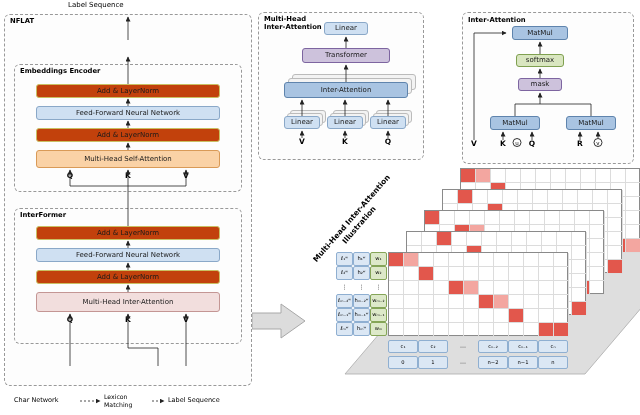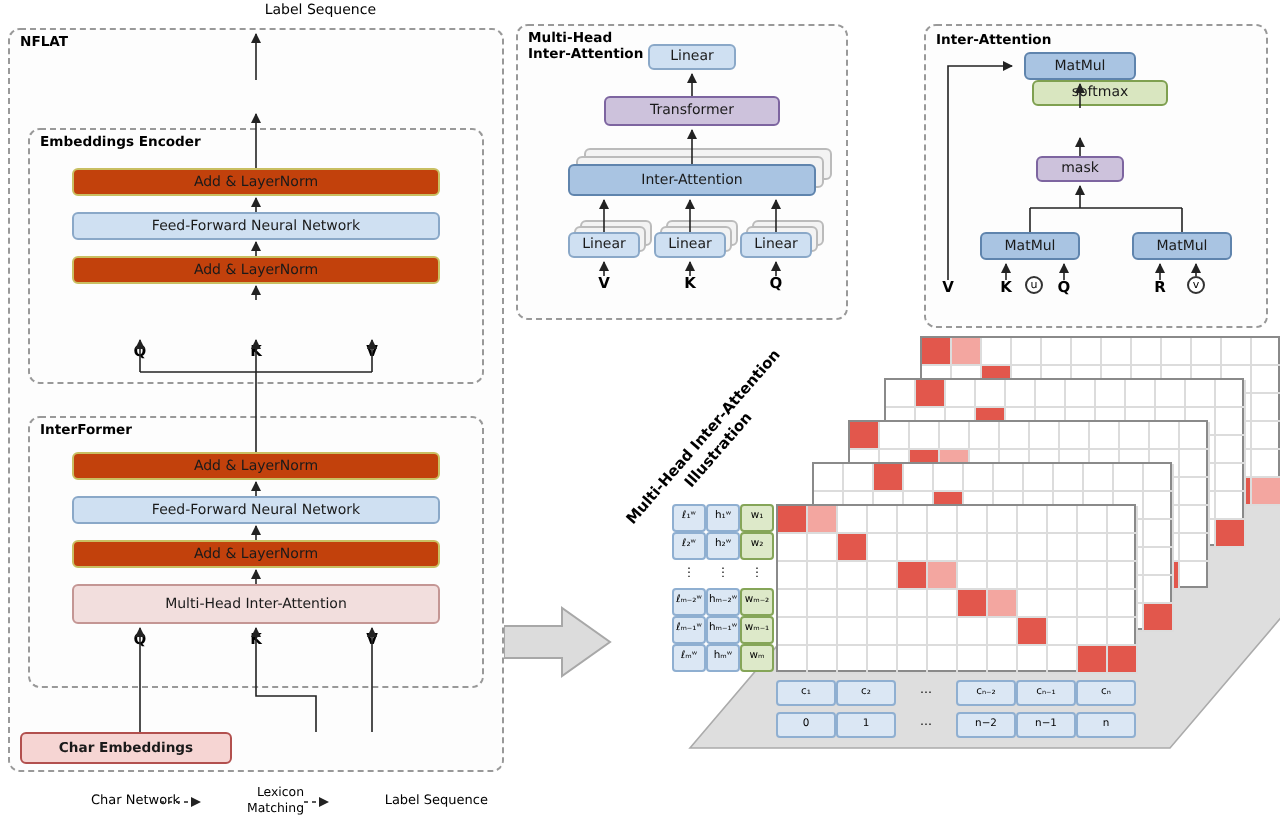--- a/index.html
+++ b/index.html
@@ -12,21 +12,21 @@
   .c-orange{background:#fad2a6;border-color:#d99a57}
   .c-pink{background:#f2dedd;border-color:#c49694}
   .c-redemb{background:#f6d5d3;border-color:#b2504e;font-weight:bold}
   .c-greenemb{background:#dbe7c5;border-color:#79983f;font-weight:bold}
   .c-purple{background:#cdc2dc;border-color:#7d65a0}
   .c-midblue{background:#a9c4e2;border-color:#5f84ad}
   .c-green{background:#d9e6c0;border-color:#7fa050}
   .shadowbox{position:absolute;border:1px solid #bbb;background:#f3f3f3;border-radius:3px;z-index:2}
   .ptitle{position:absolute;font-size:6.8px;font-weight:bold;color:#000;line-height:1.2;z-index:4}
   .qkv{position:absolute;font-size:7.5px;font-weight:bold;transform:translateX(-50%);line-height:1;z-index:4}
-  .txt{position:absolute;font-size:6.5px;color:#000;line-height:1.25;text-align:right;z-index:4}
+  .txt{position:absolute;font-size:6.5px;color:#000;line-height:1.25;text-align:left;z-index:4}
   .bias{position:absolute;width:9px;height:9px;border:1px solid #333;border-radius:50%;font-size:5.5px;display:flex;align-items:center;justify-content:center;transform:translateX(-50%);background:#fff;z-index:4}
   .matrix-layer{position:absolute;background:#fff;border:1px solid #8a8a8a;z-index:1}
   .mcell{position:absolute;border-right:1px solid #dcdcdc;border-bottom:1px solid #dcdcdc}
   .lblcell{position:absolute;display:flex;align-items:center;justify-content:center;font-size:5.2px;border:1px solid transparent;border-radius:2px;line-height:1;z-index:2}
   .lblcell.blue{background:#dbe7f4;border-color:#8fafd1}
   .lblcell.green{background:#dde9c9;border-color:#85a558}
   .lblcell.dots{background:transparent;border-color:transparent;font-size:6px}
   .rot-label{position:absolute;font-weight:bold;font-size:7.5px;text-align:center;transform:rotate(-49deg);line-height:1.3;z-index:2}
   svg.layer0{position:absolute;left:0;top:0;z-index:0}
   svg.overlay{position:absolute;left:0;top:0;pointer-events:none;z-index:6}
@@ -452,35 +452,35 @@
 
   <div class="panel" style="left:4px;top:14px;width:248px;height:372px"></div>
   <span class="ptitle" style="left:10px;top:17px">NFLAT</span>
 
 
   <div class="panel" style="left:14px;top:64px;width:228px;height:128px"></div>
   <span class="ptitle" style="left:20px;top:67px">Embeddings Encoder</span>
   <div class="box c-yellow" style="left:36px;top:84px;width:184px;height:14px">Add &amp; LayerNorm</div>
   <div class="box c-blue" style="left:36px;top:106px;width:184px;height:14px">Feed-Forward Neural Network</div>
   <div class="box c-yellow" style="left:36px;top:128px;width:184px;height:14px">Add &amp; LayerNorm</div>
+  <div class="box c-orange" style="left:36px;top:150px;width:184px;height:18px">Multi-Head Self-Attention</div>
   <span class="qkv" style="left:70px;top:172px">Q</span>
   <span class="qkv" style="left:128px;top:172px">K</span>
   <span class="qkv" style="left:186px;top:172px">V</span>
 
   <div class="panel" style="left:14px;top:208px;width:228px;height:136px"></div>
   <span class="ptitle" style="left:20px;top:211px">InterFormer</span>
   <div class="box c-yellow" style="left:36px;top:226px;width:184px;height:14px">Add &amp; LayerNorm</div>
   <div class="box c-blue" style="left:36px;top:248px;width:184px;height:14px">Feed-Forward Neural Network</div>
   <div class="box c-yellow" style="left:36px;top:270px;width:184px;height:14px">Add &amp; LayerNorm</div>
   <div class="box c-pink" style="left:36px;top:292px;width:184px;height:20px">Multi-Head Inter-Attention</div>
   <span class="qkv" style="left:70px;top:316px">Q</span>
   <span class="qkv" style="left:128px;top:316px">K</span>
   <span class="qkv" style="left:186px;top:316px">V</span>
 
-  <div class="box c-redemb" style="left:10px;top:366px;width:106px;height:16px;font-size:6.8px">Char Embeddings</div>
 
   <div class="txt" style="left:14px;top:396px;width:76px">Char Network</div>
   <div class="txt" style="left:104px;top:393px;width:48px;font-size:6.2px">
     <span style="display:block">Lexicon</span>
     <span style="display:block">Matching</span>
   </div>
   <div class="txt" style="left:168px;top:396px;width:76px">Label Sequence</div>
 
   <div class="panel" style="left:258px;top:12px;width:166px;height:148px"></div>
   <span class="ptitle" style="left:264px;top:15px">
@@ -504,21 +504,21 @@
   <div class="shadowbox" style="left:373px;top:113px;width:36px;height:13px"></div>
   <div class="box c-blue" style="left:370px;top:116px;width:36px;height:13px">Linear</div>
 
   <span class="qkv" style="left:302px;top:138px">V</span>
   <span class="qkv" style="left:345px;top:138px">K</span>
   <span class="qkv" style="left:388px;top:138px">Q</span>
 
   <div class="panel" style="left:462px;top:12px;width:172px;height:152px"></div>
   <span class="ptitle" style="left:468px;top:16px">Inter-Attention</span>
   <div class="box c-midblue" style="left:512px;top:26px;width:56px;height:14px">MatMul</div>
-  <div class="box c-green" style="left:516px;top:40px;width:68px;height:13px">softmax</div>
+  <div class="box c-green" style="left:516px;top:54px;width:48px;height:13px">softmax</div>
   <div class="box c-purple" style="left:518px;top:78px;width:44px;height:13px">mask</div>
   <div class="box c-midblue" style="left:490px;top:116px;width:50px;height:14px">MatMul</div>
   <div class="box c-midblue" style="left:566px;top:116px;width:50px;height:14px">MatMul</div>
 
   <span class="qkv" style="left:474px;top:140px">V</span>
   <span class="qkv" style="left:503px;top:140px">K</span>
   <span class="bias" style="left:517px;top:138px">u</span>
   <span class="qkv" style="left:532px;top:140px">Q</span>
   <span class="qkv" style="left:580px;top:140px">R</span>
   <span class="bias" style="left:598px;top:138px">v</span>

